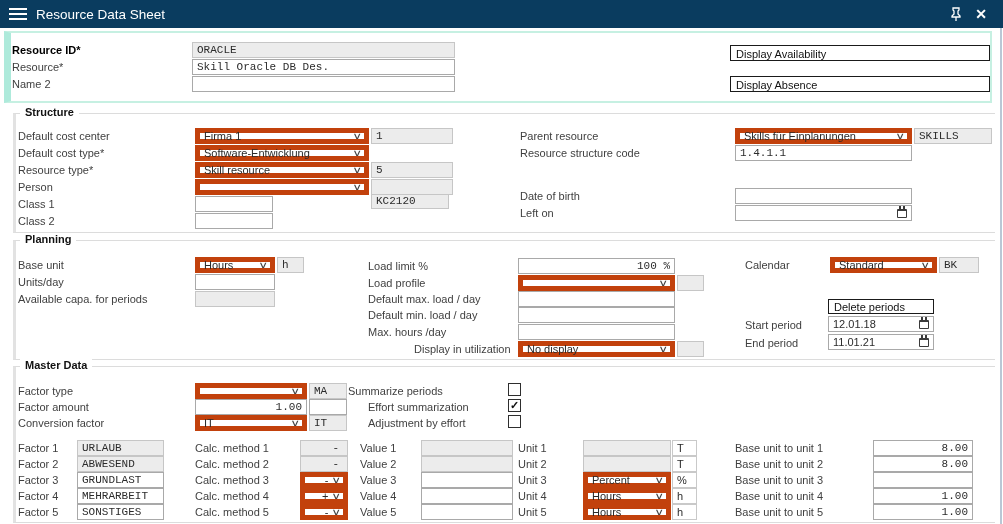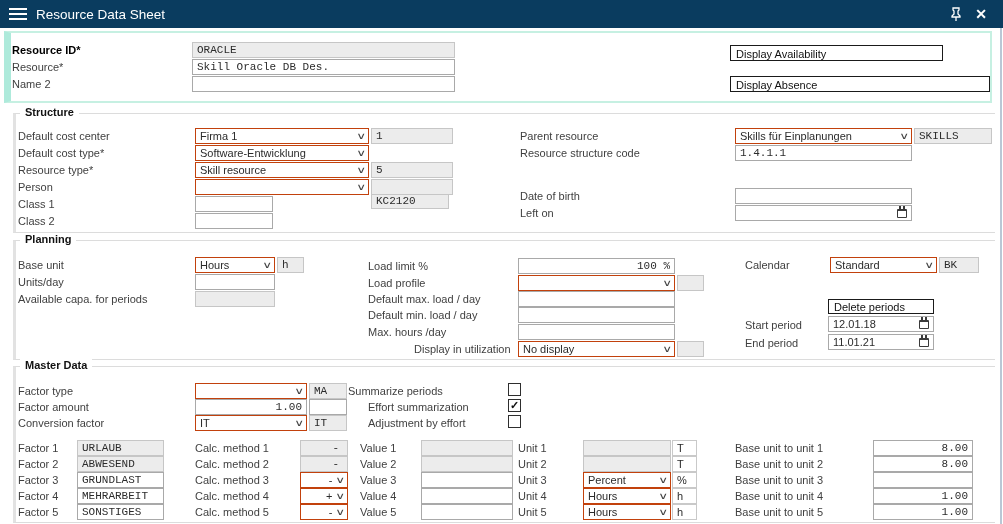--- a/index.html
+++ b/index.html
@@ -29,21 +29,21 @@
 
   .lbl{position:absolute;font-size:11px;color:#3f3f3f;white-space:nowrap;line-height:12px;}
   .b{font-weight:bold;color:#000;}
 
   input.fld{position:absolute;height:16px;box-sizing:border-box;border:1px solid #a9a9a9;
             background:#fff;font-family:Liberation Mono, monospace;font-size:11px;
             color:#2b2b2b;padding:0 4px;margin:0;}
   input.ro{background:#ececec;border-color:#c6c6c6;}
   .ta-r{text-align:right;}
 
-  .dd{position:absolute;height:16px;box-sizing:border-box;border:1px solid #c2410c;background:#fff;
+  .dd{position:absolute;height:16px;box-sizing:border-box;border:5px solid #c2410c;background:#fff;
       display:flex;align-items:center;font-size:11px;color:#2b2b2b;padding:0 3px 0 4px;cursor:pointer;}
   .dd .v{flex:1;white-space:nowrap;overflow:hidden;}
   .dd .v.vr{text-align:right;padding-right:3px;}
   .dd .chev{font-size:9px;color:#444;transform:scaleX(1.5);margin-left:2px;line-height:1;}
 
   .cell{position:absolute;height:16px;box-sizing:border-box;border:1px solid #c9c9c9;background:#fff;
         font-size:11px;color:#2b2b2b;padding:1px 0 0 4px;}
 
   .datefld{position:absolute;height:16px;box-sizing:border-box;border:1px solid #a9a9a9;background:#fff;
            display:flex;align-items:center;font-size:11px;color:#2b2b2b;padding:0 4px;}
@@ -85,21 +85,21 @@
     </div>
   </div>
 
   <div class="mintbox"></div>
   <div class="lbl b" style="left:12px;top:44px;">Resource ID*</div>
   <div class="lbl" style="left:12px;top:61px;">Resource*</div>
   <div class="lbl" style="left:12px;top:78px;">Name 2</div>
   <input class="fld ro" style="left: 192px; top: 42px; width: 263px;" readonly="" value="ORACLE">
   <input class="fld" style="left: 192px; top: 59px; width: 263px;" value="Skill Oracle DB Des.">
   <input class="fld" style="left: 192px; top: 76px; width: 263px;" value="">
-  <button class="btn" style="left:730px;top:45px;width:213px;height:16px;">Display Availability</button>
+  <button class="btn" style="left:730px;top:45px;width:260px;height:16px;">Display Availability</button>
   <button class="btn" style="left:730px;top:76px;width:260px;height:16px;">Display Absence</button>
 
   <div class="fieldset" style="left:13px;top:113px;width:979px;height:118px;">
     <span class="leg">Structure</span>
   </div>
   <div class="lbl" style="left:18px;top:130px;">Default cost center</div>
   <div class="lbl" style="left:18px;top:147px;">Default cost type*</div>
   <div class="lbl" style="left:18px;top:164px;">Resource type*</div>
   <div class="lbl" style="left:18px;top:181px;">Person</div>
   <div class="lbl" style="left:18px;top:198px;">Class 1</div>

